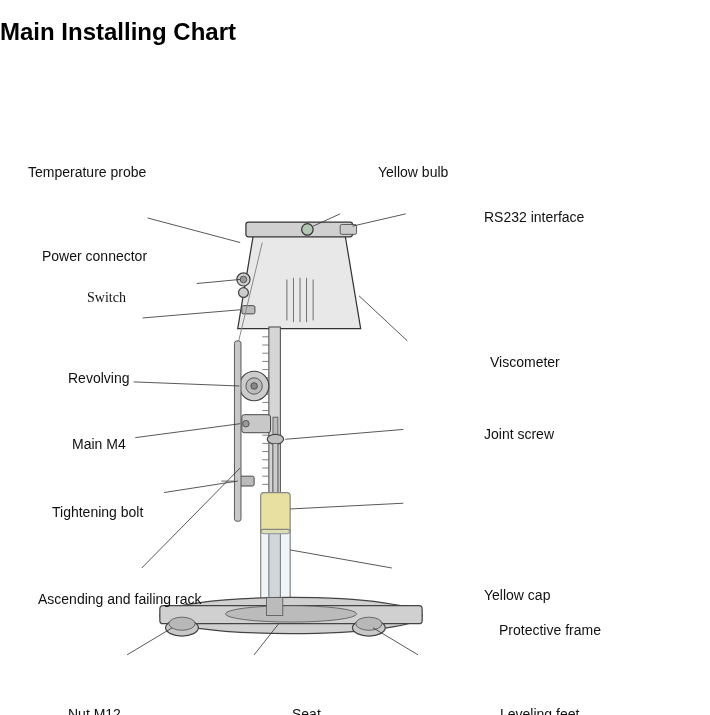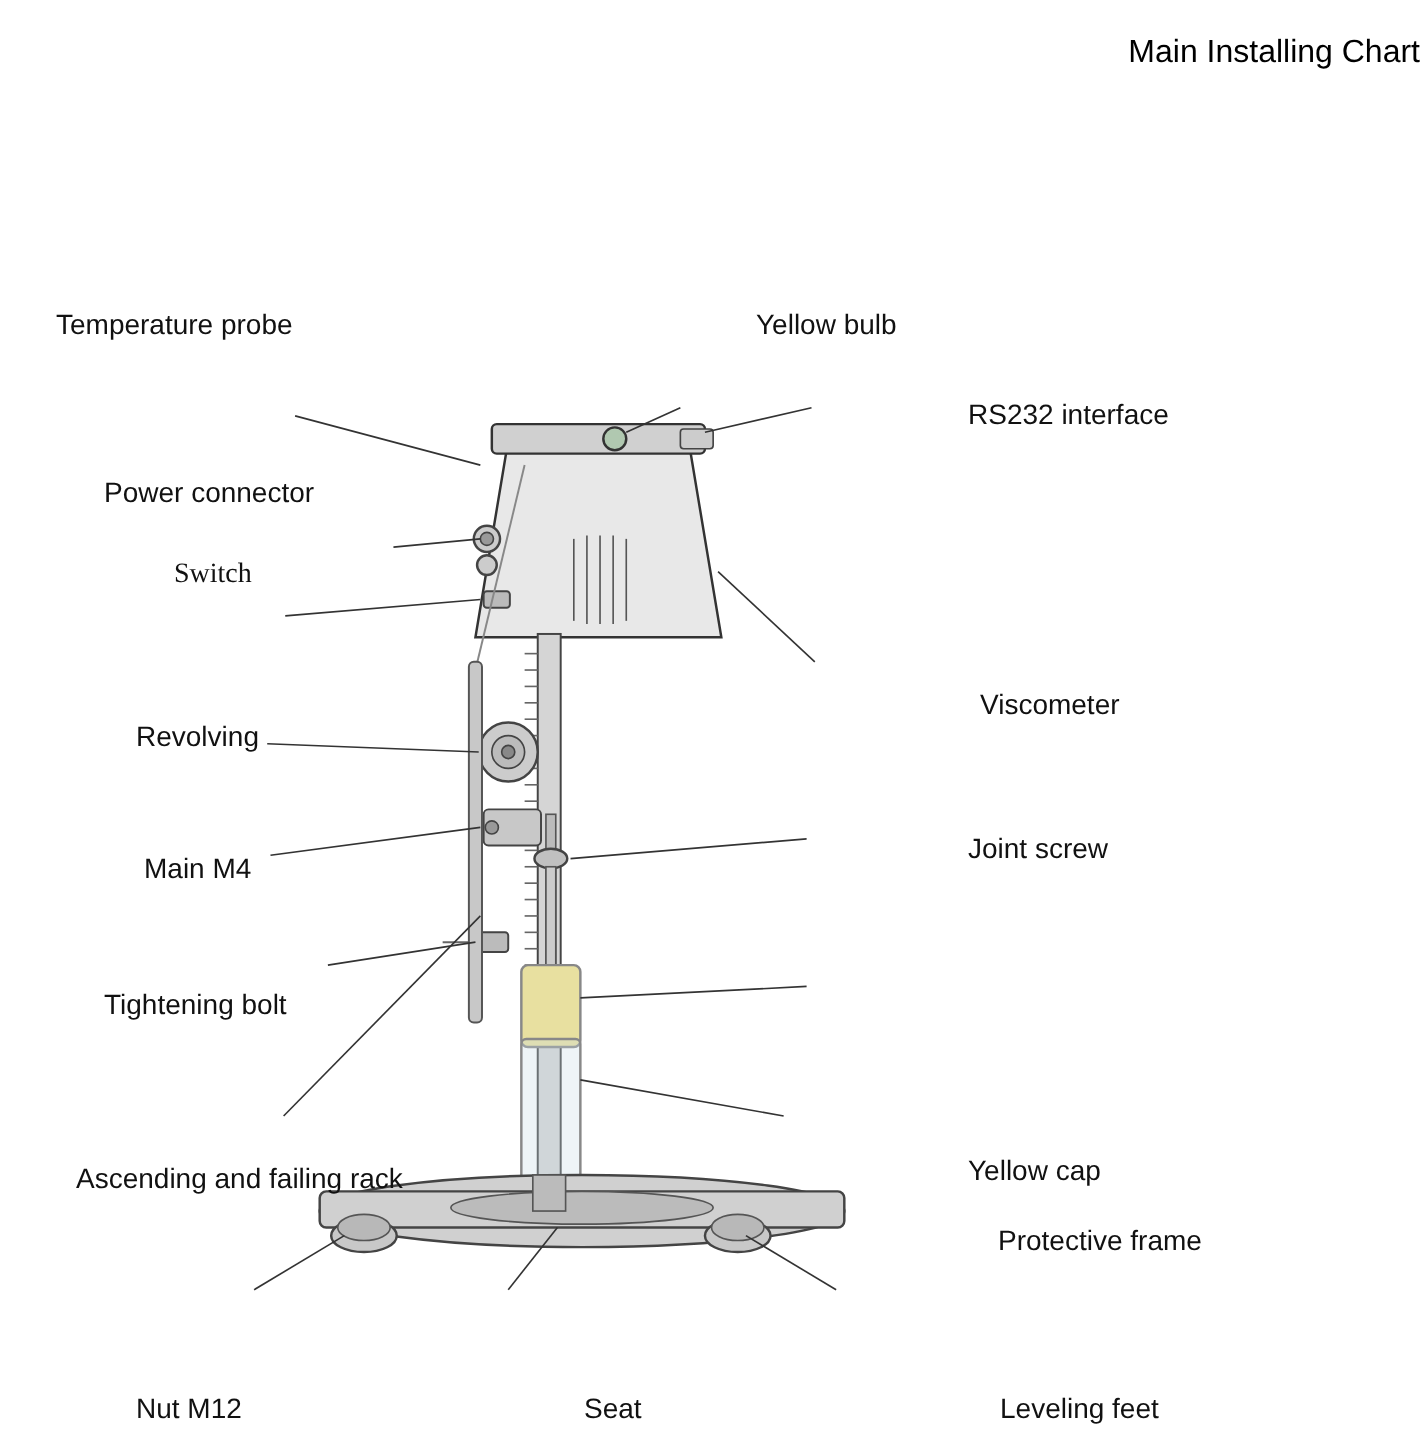--- a/index.html
+++ b/index.html
@@ -5,23 +5,23 @@
     * { margin: 0; padding: 0; box-sizing: border-box; }
     body {
       width: 710px;
       height: 715px;
       background: #fff;
       font-family: Arial, sans-serif;
       overflow: hidden;
       position: relative;
     }
     .page-title {
-      text-align: right;
-      font-size: 16px;
-      font-weight: normal;
+      text-align: left;
+      font-size: 24px;
+      font-weight: bold;
       padding-top: 18px;
       padding-bottom: 10px;
     }
     .diagram-container {
       position: relative;
       width: 582px;
       height: 660px;
     }
     .label {
       position: absolute;
@@ -156,21 +156,21 @@
 
     <line x1="310" y1="658" x2="340" y2="620" stroke="#333" stroke-width="1"></line>
 
     <line x1="510" y1="658" x2="455" y2="625" stroke="#333" stroke-width="1"></line>
 
   </svg>
 
   <div class="label" style="left:28px;top:108px;">Temperature probe</div>
   <div class="label" style="left:378px;top:108px;">Yellow bulb</div>
   <div class="label" style="left:484px;top:108px;margin-top:45px;">RS232 interface</div>
-  <div class="label" style="left:42px;top:192px;margin-left:10px;">Power connector</div>
+  <div class="label" style="left:42px;top:192px;">Power connector</div>
   <div class="label" style="left:87px;top:234px;font-family:Liberation Serif, serif;">Switch</div>
   <div class="label" style="left:68px;top:314px;">Revolving</div>
   <div class="label" style="left:490px;top:258px;margin-top:40px;">Viscometer</div>
   <div class="label" style="left:72px;top:380px;">Main M4</div>
   <div class="label" style="left:484px;top:370px;">Joint screw</div>
   <div class="label" style="left:52px;top:448px;">Tightening bolt</div>
   <div class="label" style="left:484px;top:487px;margin-top:44px;">Yellow cap</div>
   <div class="label" style="left:38px;top:534px;line-height:1.4;">
     <span>Ascending and
 failing rack</span>

